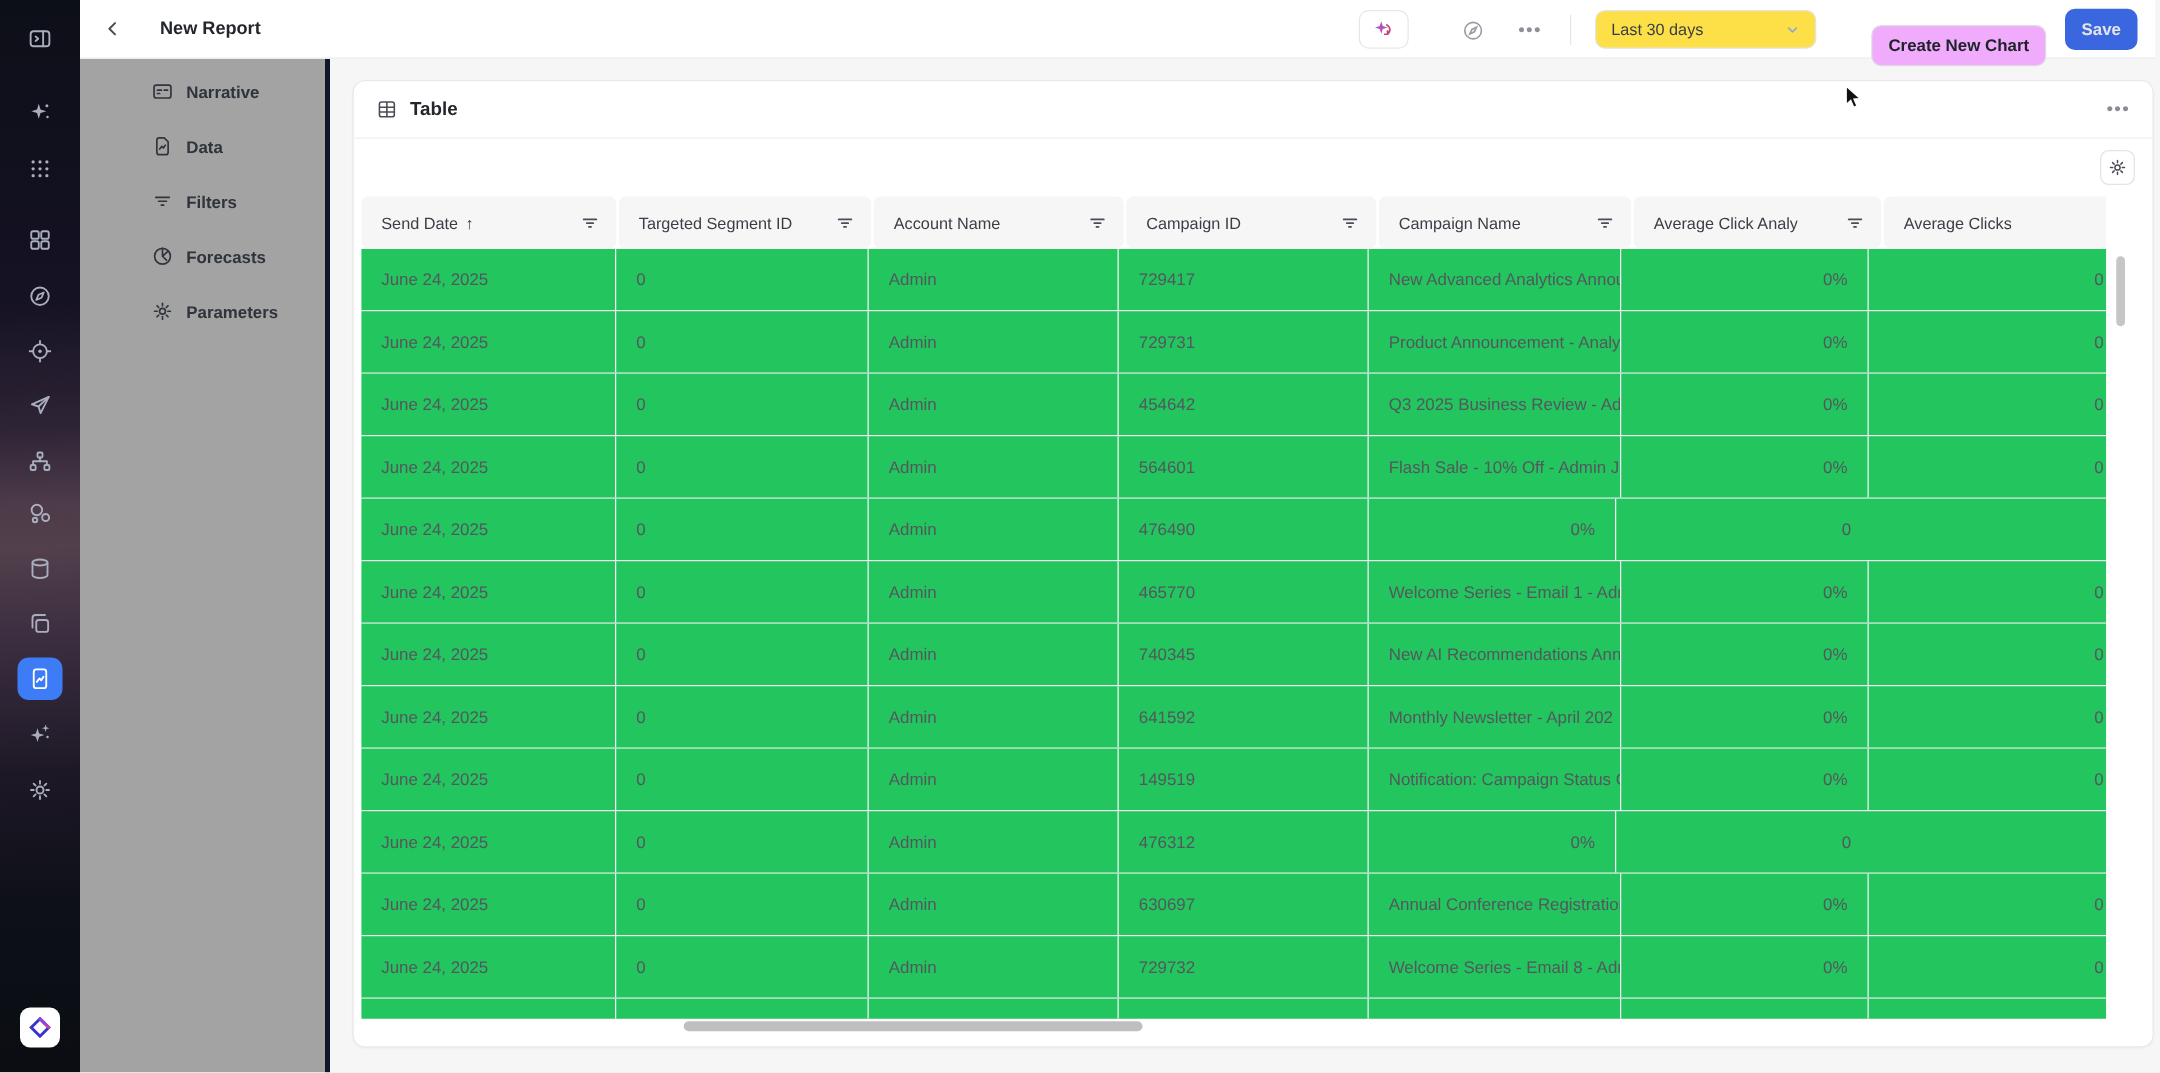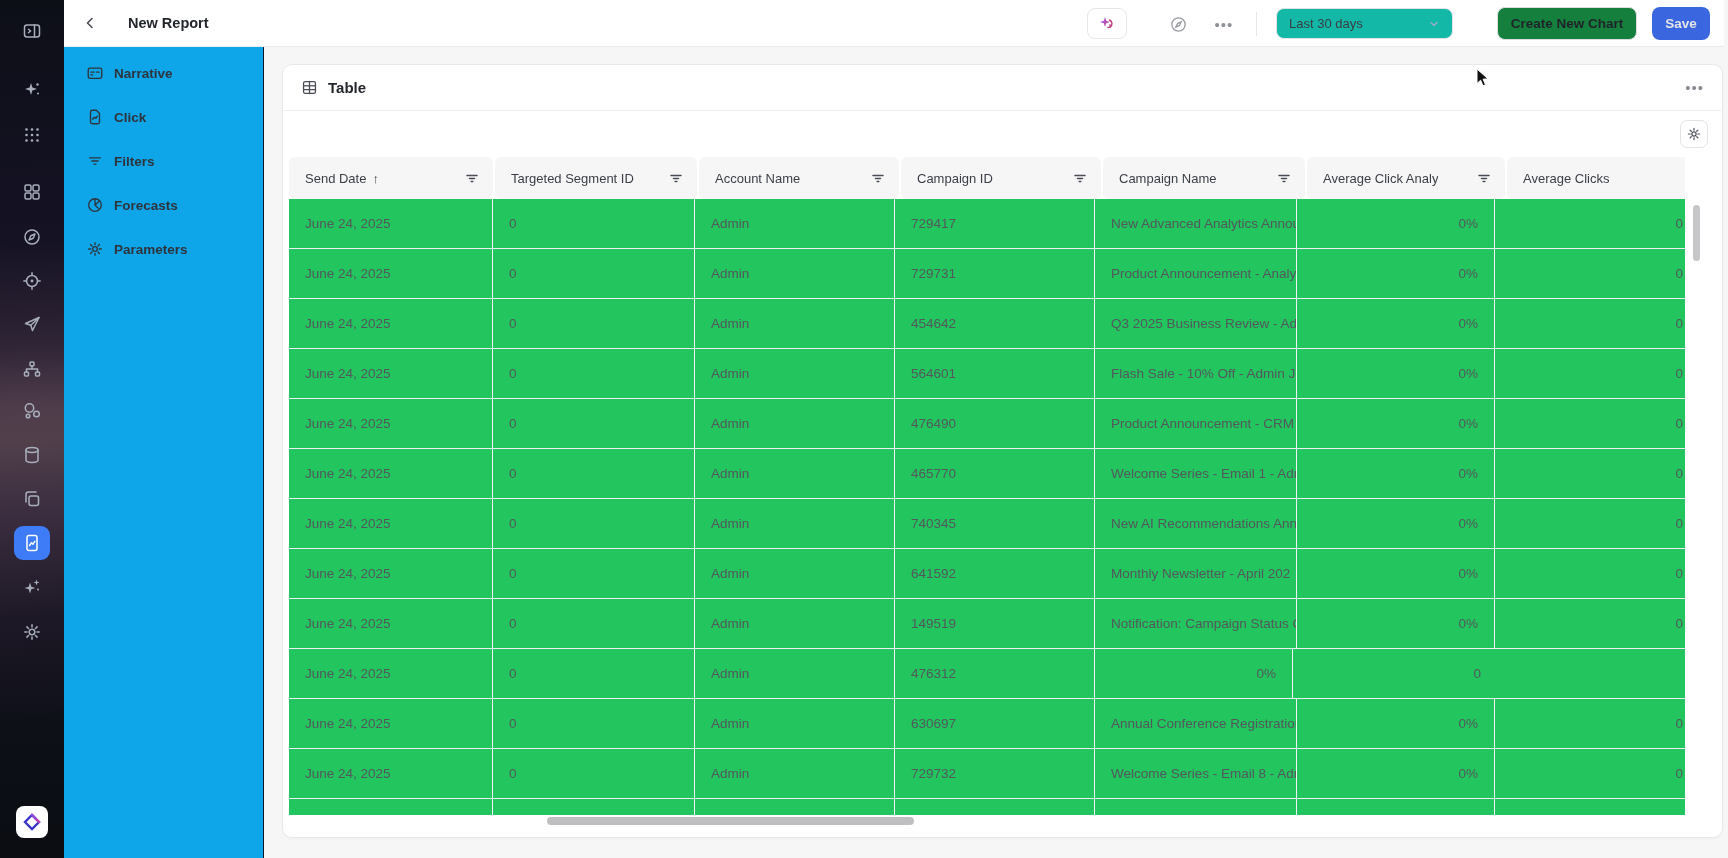--- a/index.html
+++ b/index.html
@@ -21,30 +21,30 @@
 
   
   .topbar { position:absolute; left:64px; top:0; width:1660px; height:47px; background:#ffffff; border-bottom:1px solid #ebebee; z-index:4; }
   .back-btn { position:absolute; left:13px; top:10px; width:26px; height:26px; display:flex; align-items:center; justify-content:center; border-radius:6px; cursor:pointer; }
   .page-title { position:absolute; left:64px; top:15px; font-size:14.5px; font-weight:700; color:#23262b; }
   .icon-btn { position:absolute; display:flex; align-items:center; justify-content:center; cursor:pointer; }
   .ai-btn { left:1023px; top:8px; width:40px; height:31px; border:1px solid #e7e7ea; border-radius:8px; }
   .compass-btn { left:1100px; top:10px; width:28px; height:28px; }
   .dots-btn { left:1146px; top:10px; width:28px; height:28px; color:#8e9097; font-size:15px; letter-spacing:1px; }
   .top-divider { position:absolute; left:1192px; top:12px; width:1px; height:24px; background:#e7e7ea; }
-  .range-select { position:absolute; left:1212px; top:8px; width:177px; height:31px; border:1px solid #e3e3e7; border-radius:8px; background:#14b8a6;
+  .range-select { position:absolute; left:1212px; top:8px; width:177px; height:31px; border:1px solid #e3e3e7; border-radius:8px; background:#fde047;
     display:flex; align-items:center; padding:0 12px; cursor:pointer;justify-content:flex-end; }
   .range-select .lbl { font-size:13px; color:#3a3d44; flex:1; }
-  .btn-outline { position:absolute; left:1433px; top:7px; width:140px; height:33px; border:1px solid #dcdce0; border-radius:8px; background:#15803d;
+  .btn-outline { position:absolute; left:1433px; top:20px; width:140px; height:33px; border:1px solid #dcdce0; border-radius:8px; background:#f0abfc;
     display:flex; align-items:center; justify-content:center; font-size:13.5px; font-weight:700; color:#1f2329; cursor:pointer; }
   .btn-primary { position:absolute; left:1588px; top:7px; width:58px; height:33px; border-radius:8px; background:#3a67e0; color:#e5e5e5;
     display:flex; align-items:center; justify-content:center; font-size:13.5px; font-weight:700; cursor:pointer; }
 
   
-  .sidebar { position:absolute; left:64px; top:47px; width:200px; height:811px; background:#0ea5e9; border-right:1px solid #0f172a; z-index:3; padding-top:4px; }
+  .sidebar { position:absolute; left:64px; top:47px; width:200px; height:811px; background:#a3a3a3; border-right:4px solid #0f172a; z-index:3; padding-top:4px;padding-left:35px; }
   .side-item { height:44px; display:flex; align-items:center; padding-left:22px; cursor:pointer; }
   .side-item svg { stroke:#30343b; fill:none; stroke-width:1.5; stroke-linecap:round; stroke-linejoin:round; flex:none; }
   .side-item .lbl { margin-left:10px; font-size:13.5px; font-weight:600; color:#2f333b; }
   .badge-round { margin-left:9px; min-width:18px; height:18px; padding:0 5px; border-radius:9px; background:#3e7cf7; color:#fff;
     font-size:11px; font-weight:700; display:flex; align-items:center; justify-content:center; }
 
   
   .panel { position:absolute; left:282px; top:64px; width:1441px; height:774px; background:#fff; border:1px solid #e9e9ec; border-radius:10px;
     box-shadow:0 1px 2px rgba(20,22,30,.03); z-index:2; }
   .panel-head { height:46px; display:flex; align-items:center; padding:0 18px; border-bottom:1px solid #eff0f2; }
@@ -241,21 +241,21 @@
           <line x1="5.5" y1="12" x2="7.5" y2="12"></line>
           <line x1="11.5" y1="9" x2="14.5" y2="9"></line>
         </svg>
       <span class="lbl">Narrative</span>
     </div>
     <div class="side-item">
       <svg width="18" height="18" viewBox="0 0 20 20">
           <path d="M5 4.5 C5 3.4 5.9 2.5 7 2.5 H11.5 L15 6 V15.5 C15 16.6 14.1 17.5 13 17.5 H7 C5.9 17.5 5 16.6 5 15.5 Z"></path>
           <path d="M7.5 12.5 L9.3 10.2 L10.8 11.5 L12.5 9"></path>
         </svg>
-      <span class="lbl">Click</span>
+      <span class="lbl">Data</span>
     </div>
     <div class="side-item">
       <svg width="18" height="18" viewBox="0 0 20 20">
           <line x1="4" y1="6.5" x2="16" y2="6.5"></line>
           <line x1="6.5" y1="10" x2="13.5" y2="10"></line>
           <line x1="9" y1="13.5" x2="11" y2="13.5"></line>
         </svg>
       <span class="lbl">Filters</span>
     </div>
     <div class="side-item">
@@ -401,21 +401,20 @@
     <div class="cell c4">Flash Sale - 10% Off - Admin Ju</div>
     <div class="cell c5">0%</div>
     <div class="cell c6">0</div>
   </div>
 
   <div class="row">
     <div class="cell c0">June 24, 2025</div>
     <div class="cell c1">0</div>
     <div class="cell c2">Admin</div>
     <div class="cell c3">476490</div>
-    <div class="cell c4">Product Announcement - CRM</div>
     <div class="cell c5">0%</div>
     <div class="cell c6">0</div>
   </div>
 
   <div class="row">
     <div class="cell c0">June 24, 2025</div>
     <div class="cell c1">0</div>
     <div class="cell c2">Admin</div>
     <div class="cell c3">465770</div>
     <div class="cell c4">Welcome Series - Email 1 - Adm</div>

